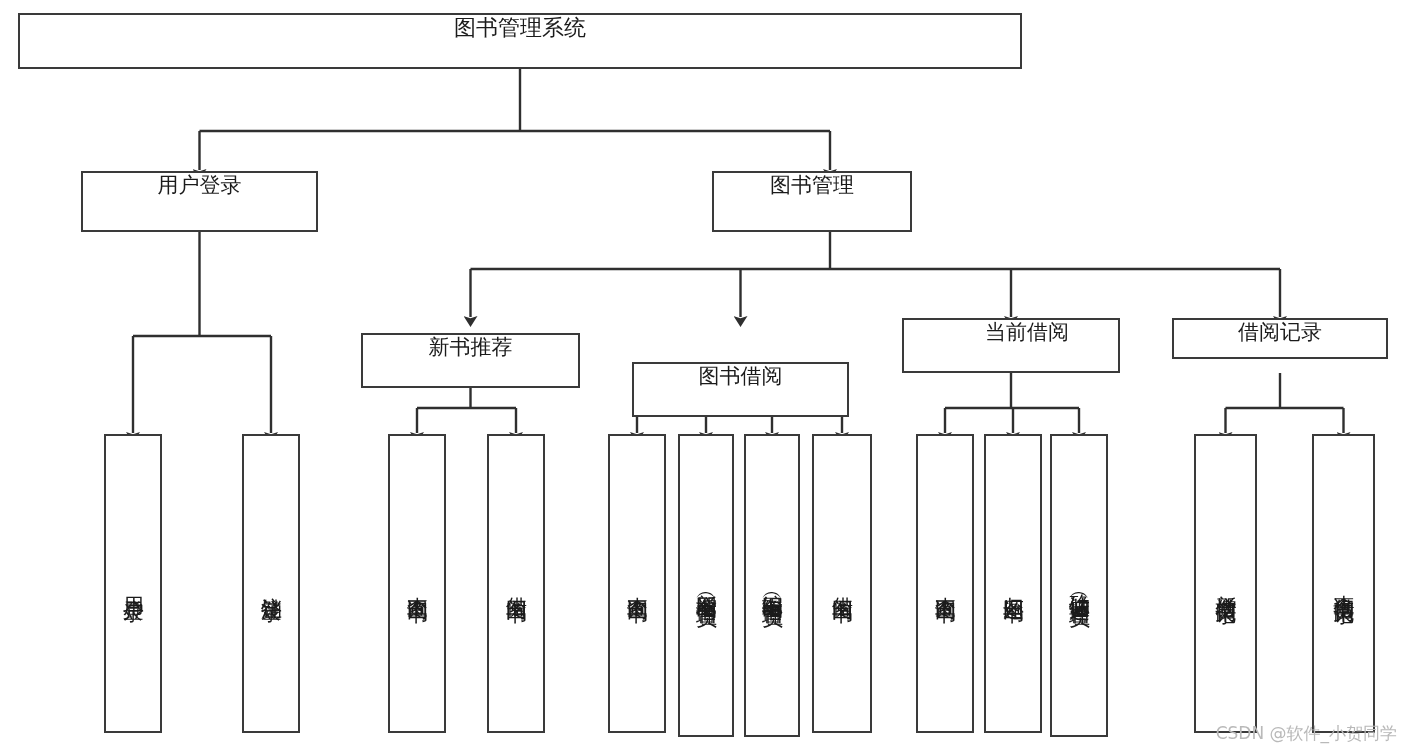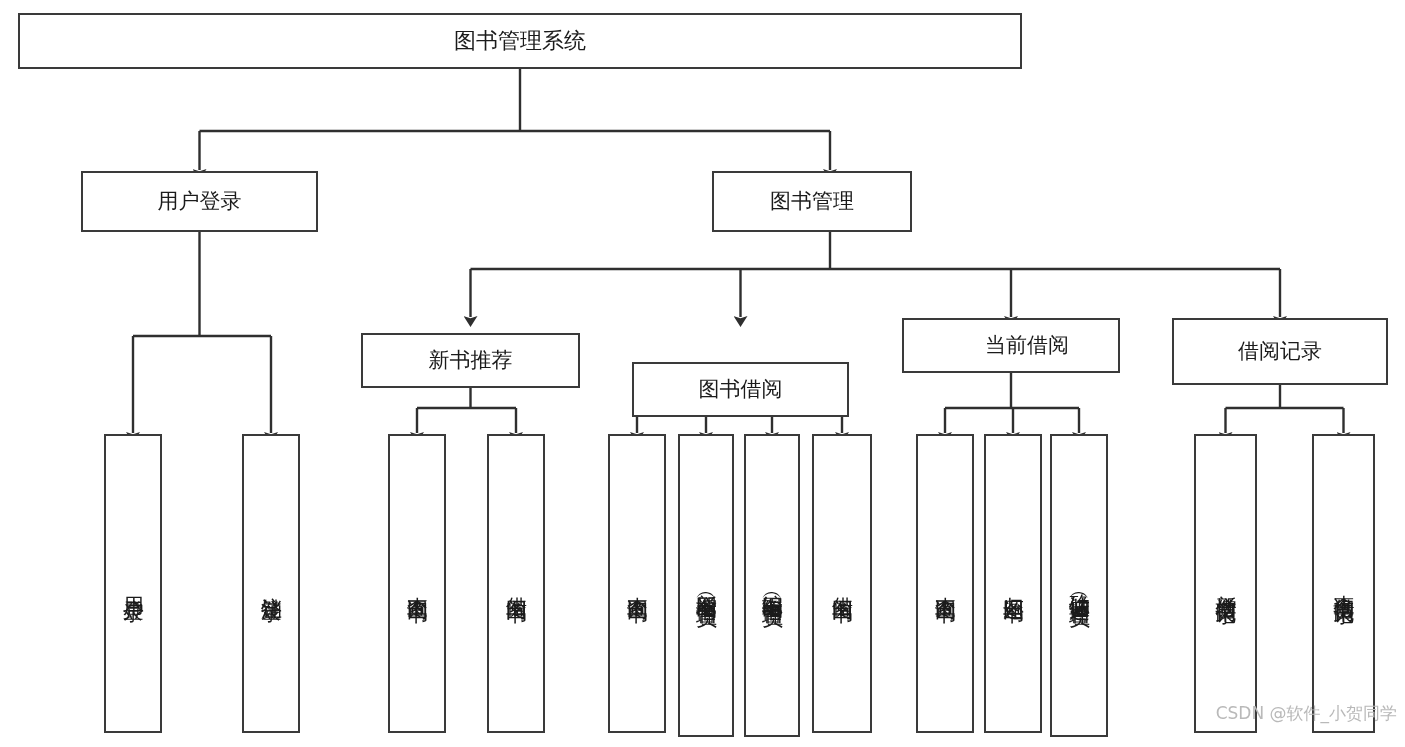--- a/index.html
+++ b/index.html
@@ -26,21 +26,20 @@
     width: 1405px;
     height: 747px;
     pointer-events: none;
   }
   .node {
     position: absolute;
     box-sizing: border-box;
     background: #ffffff;
     border: 2px solid #3a3a3a;
     display: flex;
-    align-items: center;
     justify-content: center;
     color: #1b1b1b;
   }
   .node .label {
     display: block;
     text-align: center;
     line-height: 1.18;
     white-space: pre;
   }
   .node.horizontal .label {
@@ -50,21 +49,21 @@
   .node.vertical .label {
     writing-mode: vertical-rl;
     text-orientation: upright;
     font-size: 21px;
     letter-spacing: 2px;
   }
   .node.root .label { font-size: 22px; }
   .watermark {
     position: absolute;
     right: 8px;
-    bottom: 22px;
+    bottom: 2px;
     font-size: 17px;
     color: #b9b9b9;
     white-space: nowrap;
     font-family: "DejaVu Sans", "Liberation Sans", sans-serif;
   }
 </style>
 </head>
 <body>
 
 <div id="diagram-root">
@@ -123,21 +122,21 @@
       </div>
       <div class="node horizontal" style="left: 361px; top: 333px; width: 219px; height: 55px; border-color: rgb(58, 58, 58); background: rgb(255, 255, 255); color: rgb(27, 27, 27);">
         <span class="label">新书推荐</span>
       </div>
       <div class="node horizontal" style="left: 632px; top: 318px; width: 217px; height: 55px; border-color: rgb(58, 58, 58); background: rgb(255, 255, 255); color: rgb(27, 27, 27); margin-top: 44px;">
         <span class="label">图书借阅</span>
       </div>
       <div class="node horizontal" style="left: 902px; top: 318px; width: 218px; height: 55px; border-color: rgb(58, 58, 58); background: rgb(255, 255, 255); color: rgb(27, 27, 27); padding-left: 32px;">
         <span class="label">当前借阅</span>
       </div>
-      <div class="node horizontal" style="left: 1172px; top: 318px; width: 216px; height: 67px; border-color: rgb(58, 58, 58); background: rgb(255, 255, 255); color: rgb(27, 27, 27);">
+      <div class="node horizontal" style="left: 1172px; top: 318px; width: 216px; height: 41px; border-color: rgb(58, 58, 58); background: rgb(255, 255, 255); color: rgb(27, 27, 27);">
         <span class="label">借阅记录</span>
       </div>
       <div class="node vertical" style="left: 104px; top: 434px; width: 58px; height: 299px; border-color: rgb(58, 58, 58); background: rgb(255, 255, 255); color: rgb(27, 27, 27);">
         <span class="label">用户登录</span>
       </div>
       <div class="node vertical" style="left: 242px; top: 434px; width: 58px; height: 299px; border-color: rgb(58, 58, 58); background: rgb(255, 255, 255); color: rgb(27, 27, 27);">
         <span class="label">注销登录</span>
       </div>
       <div class="node vertical" style="left: 388px; top: 434px; width: 58px; height: 299px; border-color: rgb(58, 58, 58); background: rgb(255, 255, 255); color: rgb(27, 27, 27);">
         <span class="label">查询图书</span>

